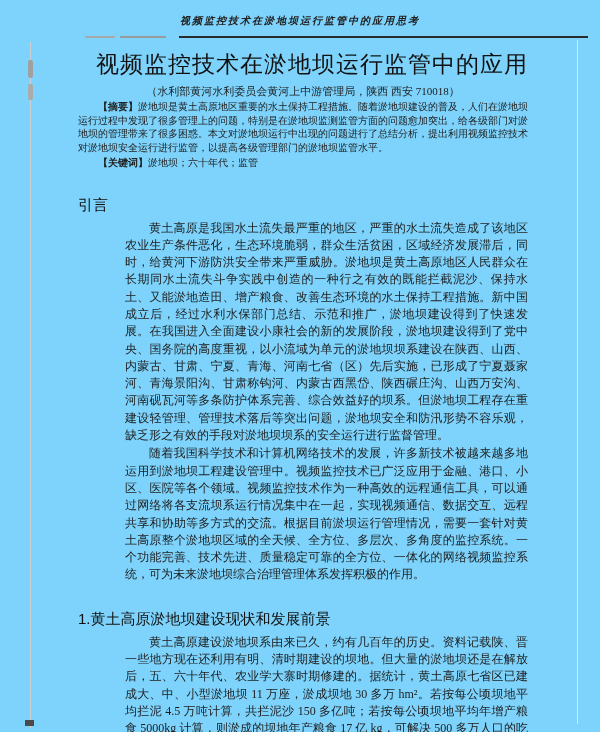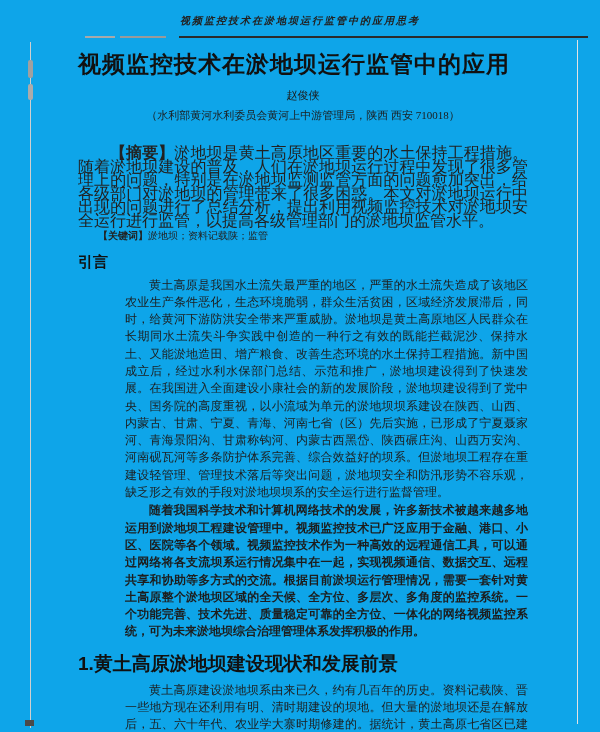--- a/index.html
+++ b/index.html
@@ -1,19 +1,19 @@
 <!DOCTYPE html>
 <html><head>
 <meta charset="utf-8">
 <style>
   html,body{margin:0;padding:0;background:#e8e8e8;}
   .page{
     position:relative;
     width:600px;height:732px;
-    background:#0ea5e9;
+    background:#7dd3fc;
     margin:0 auto;
     overflow:hidden;
     font-family:"Liberation Serif","DejaVu Serif",serif;
     color:#1c1c1c;
     box-sizing:border-box;
   }
   .content{
     position:relative;
     padding:0 72px 0 78px;
   }
@@ -29,74 +29,74 @@
   .header-rule{
     position:absolute;top:36px;left:85px;right:12px;
     display:flex;align-items:center;
   }
   .header-rule .seg{height:2px;display:block;}
   .header-rule .s1{width:30px;background:#a9a9a9;margin-right:5px;}
   .header-rule .s2{width:46px;background:#9a9a9a;margin-right:13px;}
   .header-rule .s3{flex:1;background:#2b2b2b;}
   .title{
     margin-top:50px;
-    text-align:left;
+    text-align:right;
     font-family:"Liberation Sans","DejaVu Sans",sans-serif;
-    font-weight:bold;
+    font-weight:normal;
     font-size:23px;
     line-height:29px;
     letter-spacing:1px;
     color:#111;
   }
   .author{
     margin-top:9px;
     text-align:center;
     font-size:11px;
     color:#1c1c1c;
   }
   .affiliation{
     margin-top:5px;
     text-align:center;
     font-size:11px;
     color:#1c1c1c;
   }
   p{margin:0;}
   .abstract{
-    margin-top:23px;
-    font-size:16px;
+    margin-top:1px;
+    font-size:10px;
     line-height:13.5px;
     text-align:justify;
     text-indent:2em;
     color:#222;
   }
   .keywords{
     margin-top:2px;
     font-size:10px;
     line-height:13.5px;
     text-indent:2em;
     color:#222;
   }
   .label{font-weight:bold;text-align:center;}
   h2{
     font-family:"Liberation Sans","DejaVu Sans",sans-serif;
-    font-weight:bold;
+    font-weight:normal;
     color:#111;
-    margin:10px 0 5px 0;
+    margin:26px 0 5px 0;
   }
   h2.intro{font-size:15px;}
-  h2.numbered{font-size:19px;}
+  h2.numbered{font-size:15px;}
   .body-p{
     font-size:12px;
     line-height:17.3px;
     text-align:justify;
     text-indent:2em;
     color:#1d1d1d;
     margin-left:47px;
   }
-  .body-p + .body-p{margin-top:1px;font-weight:bold;}
+  .body-p + .body-p{margin-top:1px;}
   .page-number{
     position:absolute;bottom:10px;left:0;right:0;
     text-align:center;
     font-size:10px;
     letter-spacing:1px;
     color:#333;
   }
   
   .edge-left{position:absolute;left:30px;top:42px;bottom:4px;width:1px;background:#cfcfcf;}
   .edge-right{position:absolute;right:22px;top:40px;bottom:8px;width:1px;background:#e3e3e3;}
@@ -122,27 +122,26 @@
   <div class="smudge1"></div>
   <div class="smudge2"></div>
   <div class="corner-bl"></div>
 
   <div class="content">
 
     <div class="title">
       <div>视频监控技术在淤地坝运行监管中的应用</div>
     </div>
 
-    <div class="author">赵俊侠</div>
 
     <div class="affiliation">（水利部黄河水利委员会黄河上中游管理局，陕西 西安  710018）</div>
 
     <p class="abstract"><span class="label">【摘要】</span><span>淤地坝是黄土高原地区重要的水土保持工程措施。随着淤地坝建设的普及，人们在淤地坝运行过程中发现了很多管理上的问题，特别是在淤地坝监测监管方面的问题愈加突出，给各级部门对淤地坝的管理带来了很多困惑。本文对淤地坝运行中出现的问题进行了总结分析，提出利用视频监控技术对淤地坝安全运行进行监管，以提高各级管理部门的淤地坝监管水平。</span></p>
 
-    <p class="keywords"><span class="label">【关键词】</span><span>淤地坝；资料记载陕；监管</span></p>
+    <p class="keywords"><span class="label">【关键词】</span><span>淤地坝；六十年代；监管</span></p>
 
     <h2 class="intro">引言</h2>
 
     <p class="body-p">黄土高原是我国水土流失最严重的地区，严重的水土流失造成了该地区农业生产条件恶化，生态环境脆弱，群众生活贫困，区域经济发展滞后，同时，给黄河下游防洪安全带来严重威胁。淤地坝是黄土高原地区人民群众在长期同水土流失斗争实践中创造的一种行之有效的既能拦截泥沙、保持水土、又能淤地造田、增产粮食、改善生态环境的水土保持工程措施。新中国成立后，经过水利水保部门总结、示范和推广，淤地坝建设得到了快速发展。在我国进入全面建设小康社会的新的发展阶段，淤地坝建设得到了党中央、国务院的高度重视，以小流域为单元的淤地坝坝系建设在陕西、山西、内蒙古、甘肃、宁夏、青海、河南七省（区）先后实施，已形成了宁夏聂家河、青海景阳沟、甘肃称钩河、内蒙古西黑岱、陕西碾庄沟、山西万安沟、河南砚瓦河等多条防护体系完善、综合效益好的坝系。但淤地坝工程存在重建设轻管理、管理技术落后等突出问题，淤地坝安全和防汛形势不容乐观，缺乏形之有效的手段对淤地坝坝系的安全运行进行监督管理。</p>
 
     <p class="body-p">随着我国科学技术和计算机网络技术的发展，许多新技术被越来越多地运用到淤地坝工程建设管理中。视频监控技术已广泛应用于金融、港口、小区、医院等各个领域。视频监控技术作为一种高效的远程通信工具，可以通过网络将各支流坝系运行情况集中在一起，实现视频通信、数据交互、远程共享和协助等多方式的交流。根据目前淤坝运行管理情况，需要一套针对黄土高原整个淤地坝区域的全天候、全方位、多层次、多角度的监控系统。一个功能完善、技术先进、质量稳定可靠的全方位、一体化的网络视频监控系统，可为未来淤地坝综合治理管理体系发挥积极的作用。</p>
 
     <h2 class="numbered">1.黄土高原淤地坝建设现状和发展前景</h2>
 
     <p class="body-p">黄土高原建设淤地坝系由来已久，约有几百年的历史。资料记载陕、晋一些地方现在还利用有明、清时期建设的坝地。但大量的淤地坝还是在解放后，五、六十年代、农业学大寨时期修建的。据统计，黄土高原七省区已建成大、中、小型淤地坝 11 万座，淤成坝地 30 多万 hm²。若按每公顷坝地平均拦泥 4.5 万吨计算，共拦泥沙 150 多亿吨；若按每公顷坝地平均年增产粮食 5000kg 计算，则淤成的坝地年产粮食 17 亿 kg，可解决 500 多万人口的吃饭问题。淤地坝建设在控制水土流失、改善农业生产条件等方面起到了十分重要的作用。</p>

